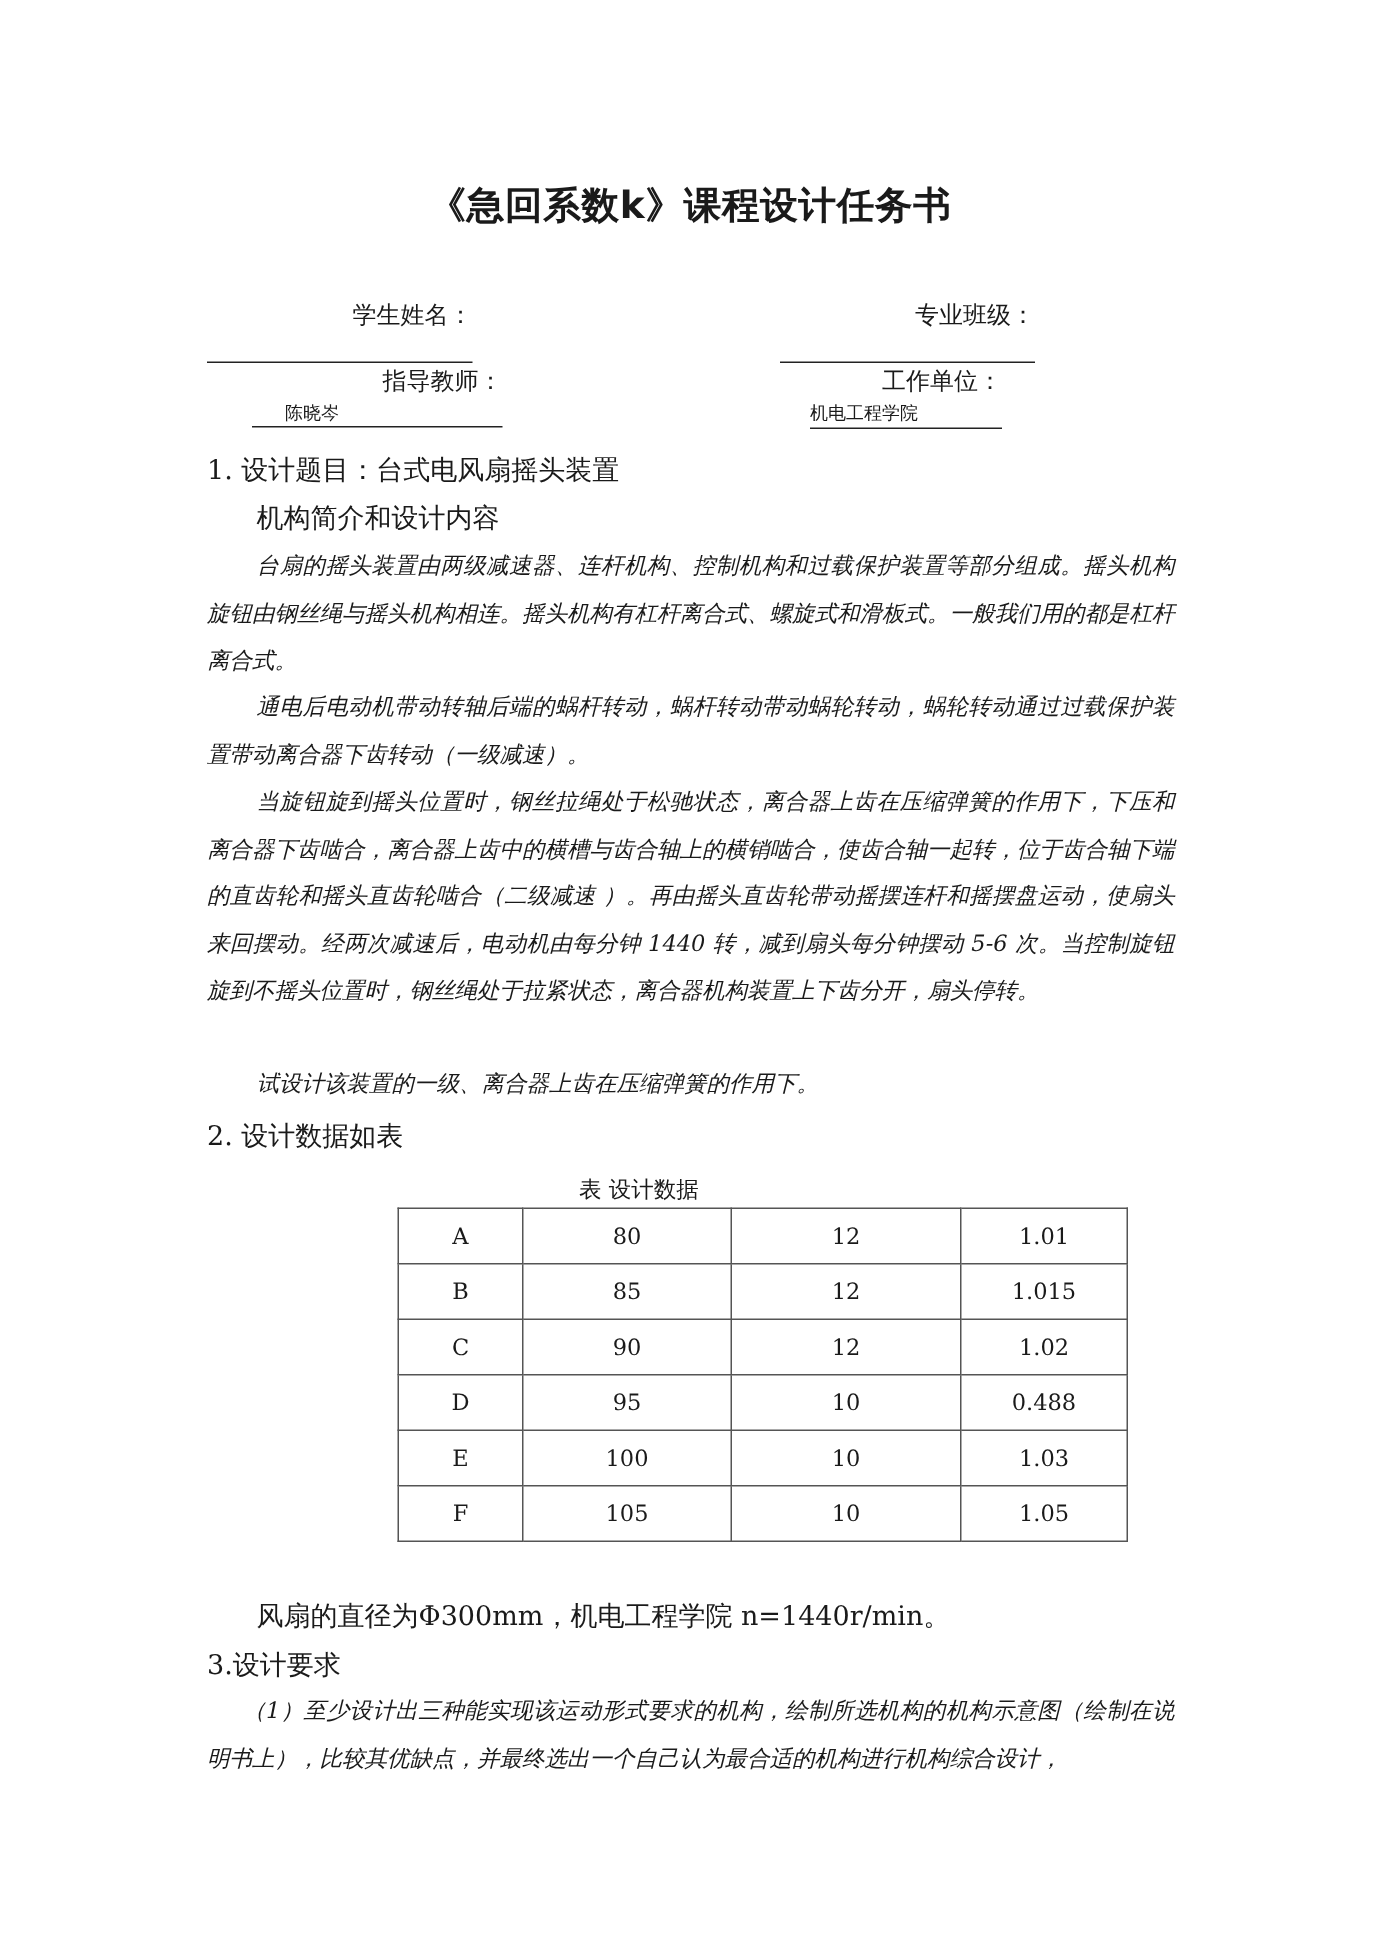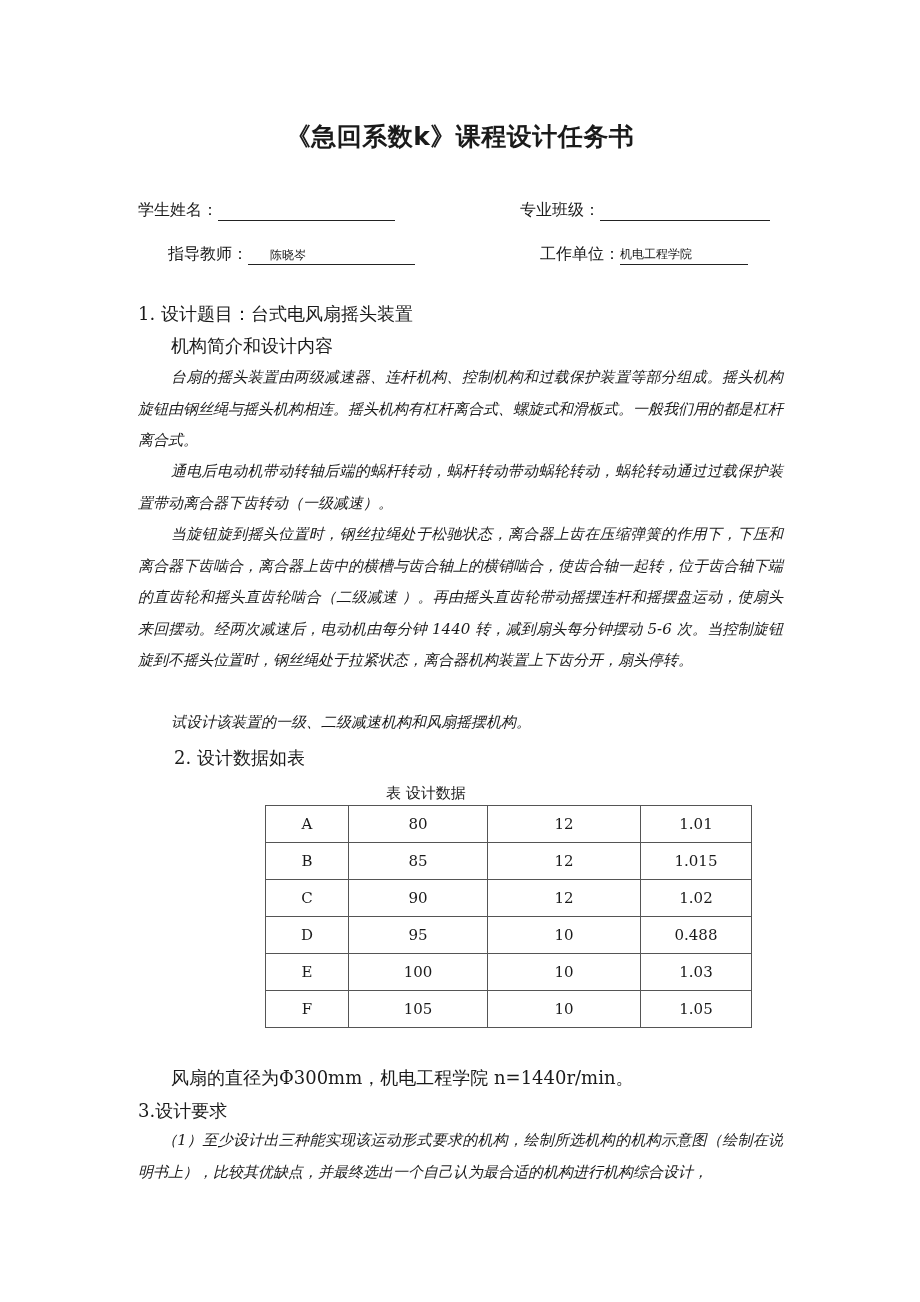--- a/index.html
+++ b/index.html
@@ -6,21 +6,21 @@
   body {
     width: 920px; height: 1302px; position: relative; overflow: hidden;
     font-family: "DejaVu Serif", "Liberation Serif", serif;
     color: #1a1a1a;
   }
   .title {
     position: absolute; left: 0; width: 920px; top: 120px;
     text-align: center; font-size: 25px; font-weight: bold; letter-spacing: 0.5px;
     font-family: "DejaVu Sans", "Liberation Sans", sans-serif;
   }
-  .field { position: absolute; font-size: 16px; display: flex; align-items: flex-end; }
+  .field { position: absolute; font-size: 16px; display: flex; align-items: flex-end; flex-direction: column; }
   .field .label { white-space: nowrap; }
   .field .line {
     display: inline-block; border-bottom: 1px solid #222; height: 20px;
     font-size: 12px; line-height: 20px; white-space: nowrap;
   }
   .p {
     position: absolute; left: 138px; width: 645px; font-size: 15px;
     line-height: 31.5px; text-align: justify; font-style: italic;
   }
   .indent { text-indent: 33px; }
@@ -57,23 +57,23 @@
   <span class="label">工作单位：</span>
   <span class="line" style="width:128px;">机电工程学院</span>
 </div>
 
 <div class="heading" style="top:304px;">1.  设计题目：台式电风扇摇头装置</div>
 <div class="heading" style="top:336px; left:171px;">机构简介和设计内容</div>
 
 <div class="p indent" style="top:362px;">台扇的摇头装置由两级减速器、连杆机构、控制机构和过载保护装置等部分组成。摇头机构旋钮由钢丝绳与摇头机构相连。摇头机构有杠杆离合式、螺旋式和滑板式。一般我们用的都是杠杆离合式。</div>
 <div class="p indent" style="top:456px;">通电后电动机带动转轴后端的蜗杆转动，蜗杆转动带动蜗轮转动，蜗轮转动通过过载保护装置带动离合器下齿转动（一级减速）。</div>
 <div class="p indent" style="top:519px;">当旋钮旋到摇头位置时，钢丝拉绳处于松驰状态，离合器上齿在压缩弹簧的作用下，下压和离合器下齿啮合，离合器上齿中的横槽与齿合轴上的横销啮合，使齿合轴一起转，位于齿合轴下端的直齿轮和摇头直齿轮啮合（二级减速 ）。再由摇头直齿轮带动摇摆连杆和摇摆盘运动，使扇头来回摆动。经两次减速后，电动机由每分钟 1440 转，减到扇头每分钟摆动 5-6 次。当控制旋钮旋到不摇头位置时，钢丝绳处于拉紧状态，离合器机构装置上下齿分开，扇头停转。</div>
-<div class="p indent" style="top:707px;">试设计该装置的一级、二级减速机构和风扇摇摆机构。</div>
+<div class="p indent" style="top:707px;">试设计该装置的一级、离合器上齿在压缩弹簧的作用下。</div>
 
-<div class="heading" style="top:748px;margin-left:36px;">2.  设计数据如表</div>
+<div class="heading" style="top:748px;">2.  设计数据如表</div>
 <div class="caption">表   设计数据</div>
 
 <table>
   <colgroup>
       <col class="c1">
       <col class="c2">
       <col class="c3">
       <col class="c4">
     </colgroup>
   <tbody>

